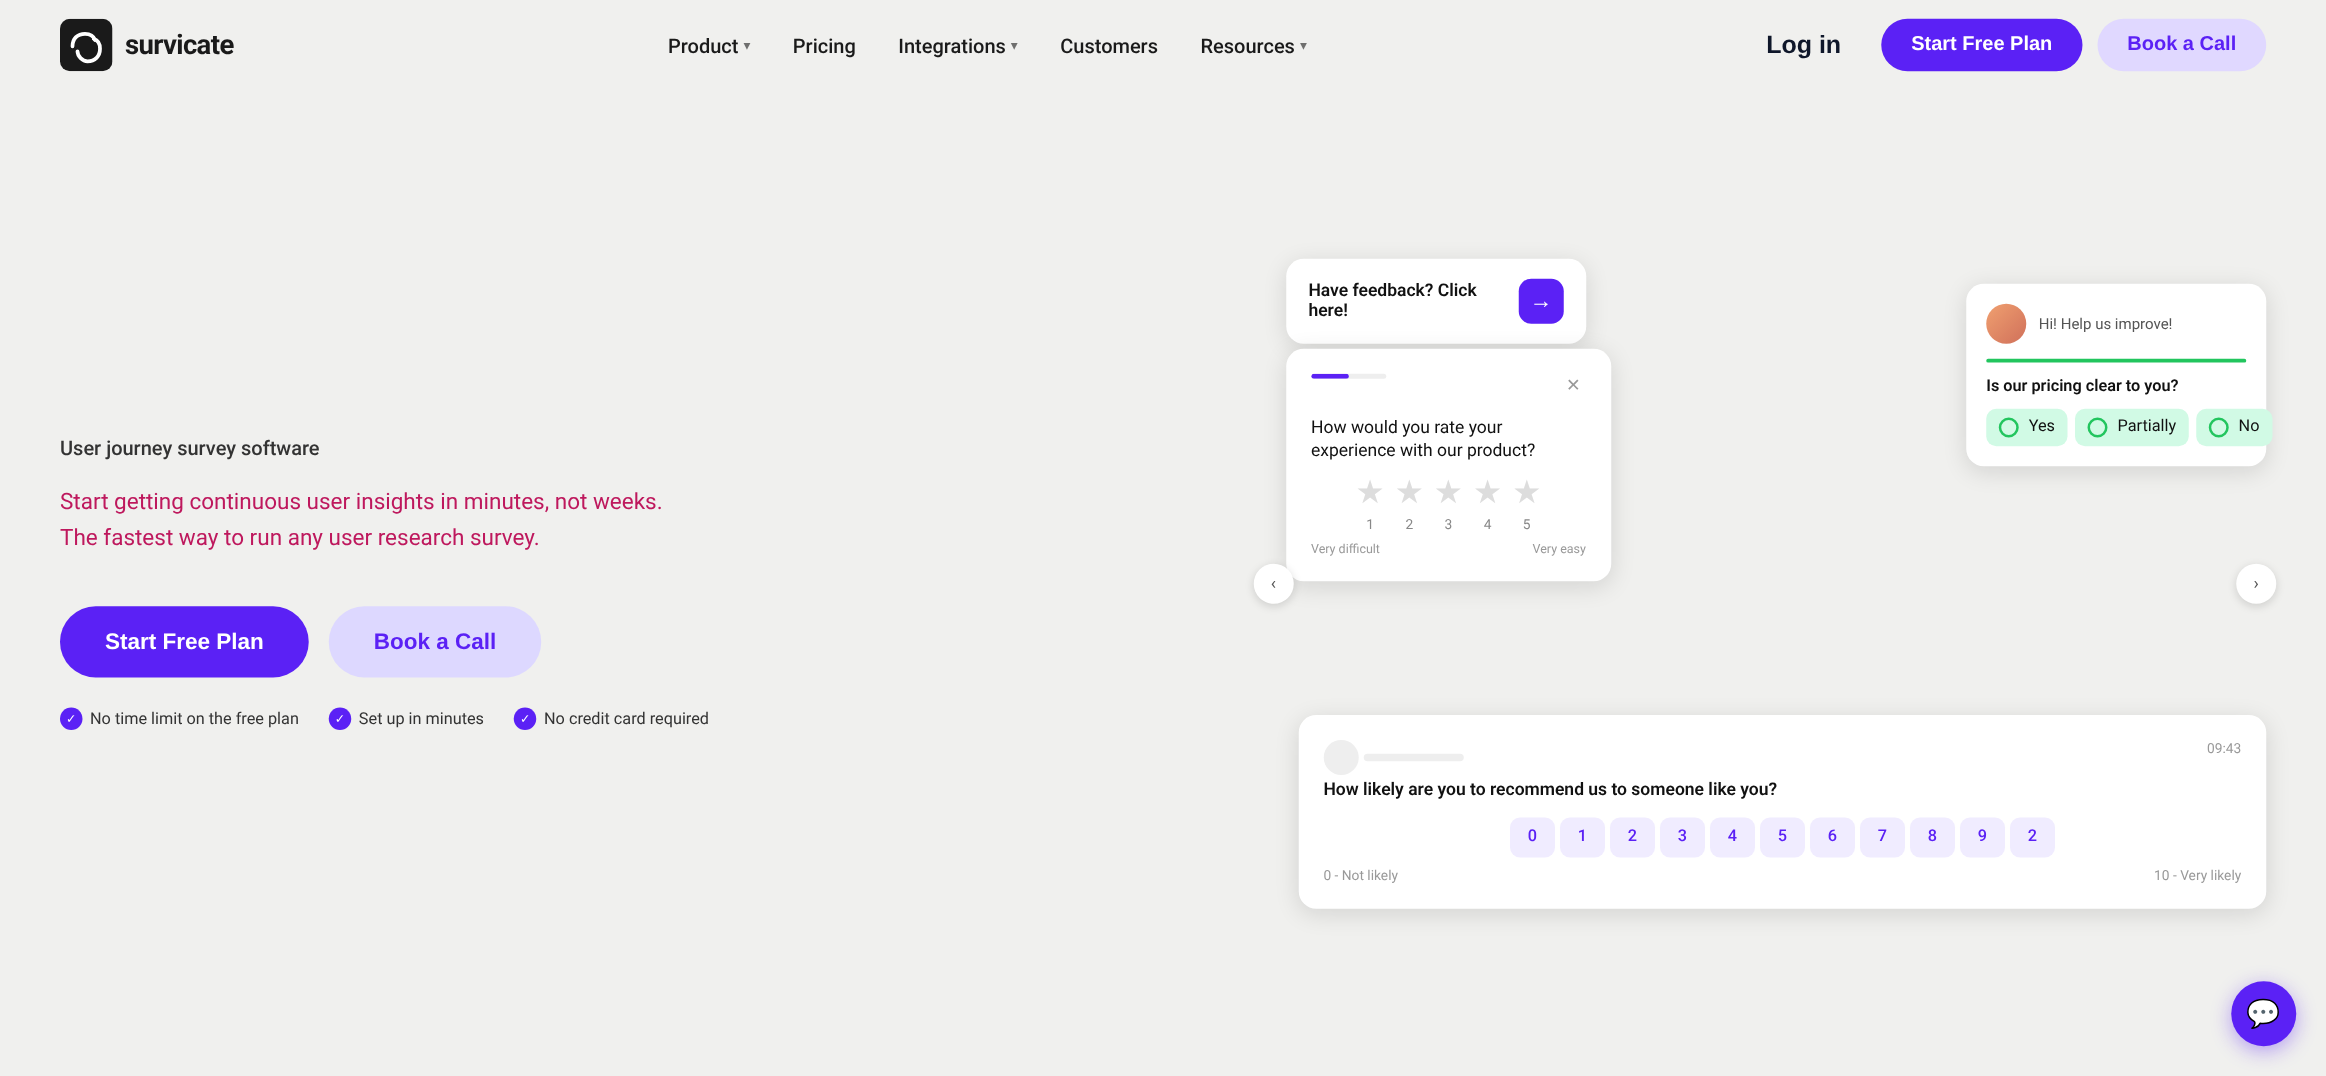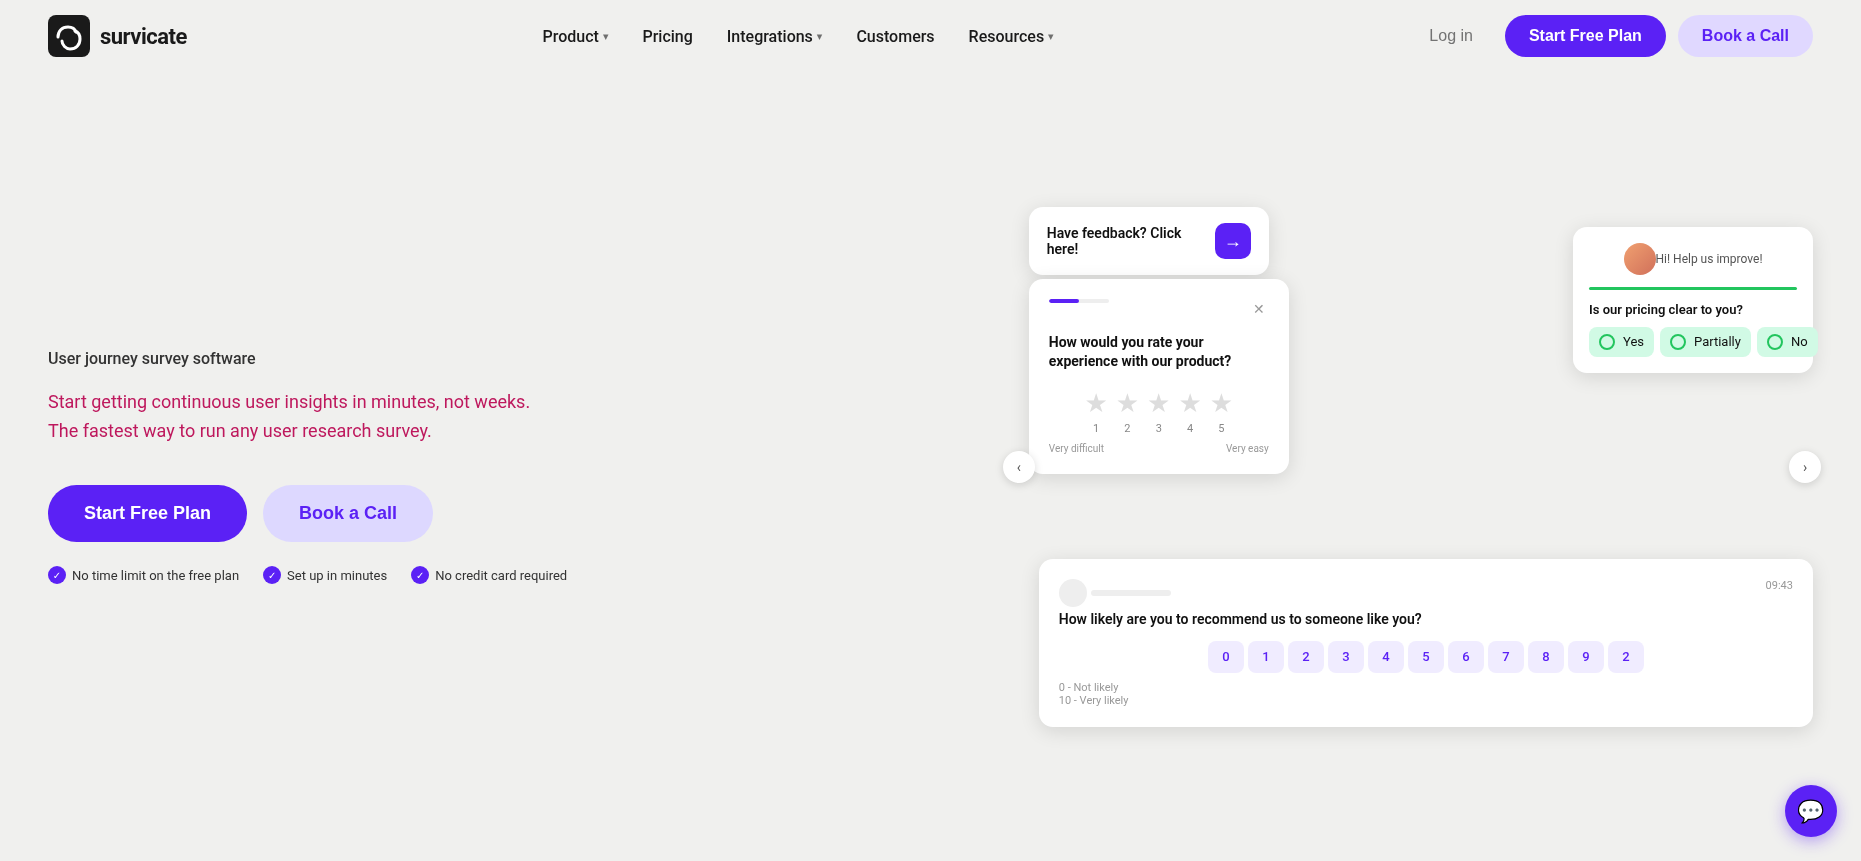--- a/index.html
+++ b/index.html
@@ -59,23 +59,23 @@
       font-size: 11px;
       opacity: 0.6;
     }
     .nav-actions {
       display: flex;
       align-items: center;
       gap: 12px;
     }
     .btn-login {
       padding: 10px 20px;
-      font-size: 16px;
-      font-weight: 400;
-      color: #737373;
+      font-size: 20px;
+      font-weight: 700;
+      color: #0f172a;
       background: transparent;
       border: none;
       cursor: pointer;
       border-radius: 8px;
     }
     .btn-start {
       padding: 12px 24px;
       font-size: 16px;
       font-weight: 600;
       color: #fff;
@@ -276,23 +276,23 @@
       height: 20px;
       display: flex;
       align-items: center;
       justify-content: center;
       color: #999;
       font-size: 14px;
       cursor: pointer;
     }
     .card-rate-question {
       font-size: 14px;
-      font-weight: 700;
+      font-weight: 400;
       color: #111;
-      margin-bottom: 16px;
+      margin-bottom: 6px;
       line-height: 1.4;
     }
     .stars-row {
       display: flex;
       gap: 8px;
       justify-content: center;
       margin-bottom: 8px;
     }
     .star {
       display: flex;
@@ -325,22 +325,22 @@
       right: 0;
       width: 240px;
       background: white;
       border-radius: 14px;
       box-shadow: 0 4px 20px rgba(0,0,0,0.12);
       padding: 16px;
     }
     .card-pricing-header {
       display: flex;
       align-items: center;
+      gap: 10px;
       margin-bottom: 12px;
-      justify-content: center;
     }
     .avatar-circle {
       width: 32px;
       height: 32px;
       border-radius: 50%;
       background: linear-gradient(135deg, #f0a070, #d0705a);
       flex-shrink: 0;
     }
     .avatar-text {
       font-size: 12px;
@@ -452,21 +452,20 @@
       display: flex;
       align-items: center;
       justify-content: center;
       font-size: 13px;
       font-weight: 500;
       color: #5b21f5;
     }
     .nps-footer {
       display: flex;
       justify-content: space-between;
-      flex-direction: column;
     }
     .nps-footer-label {
       font-size: 11px;
       color: #999;
     }
 
     
     .chat-bubble {
       position: fixed;
       bottom: 24px;

